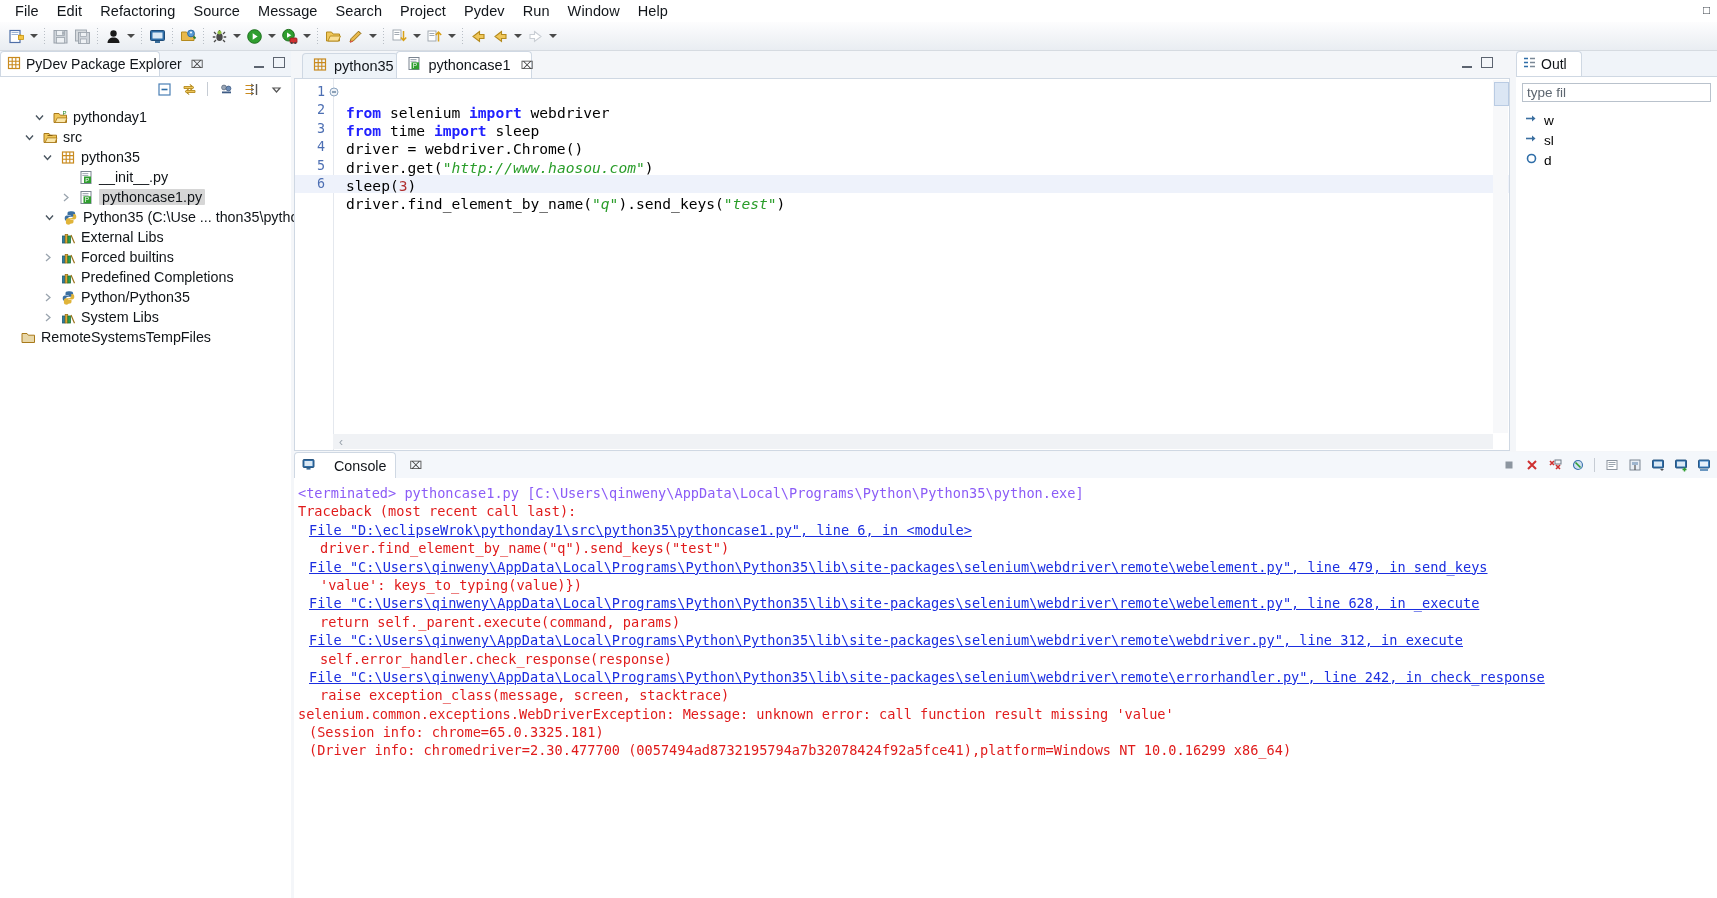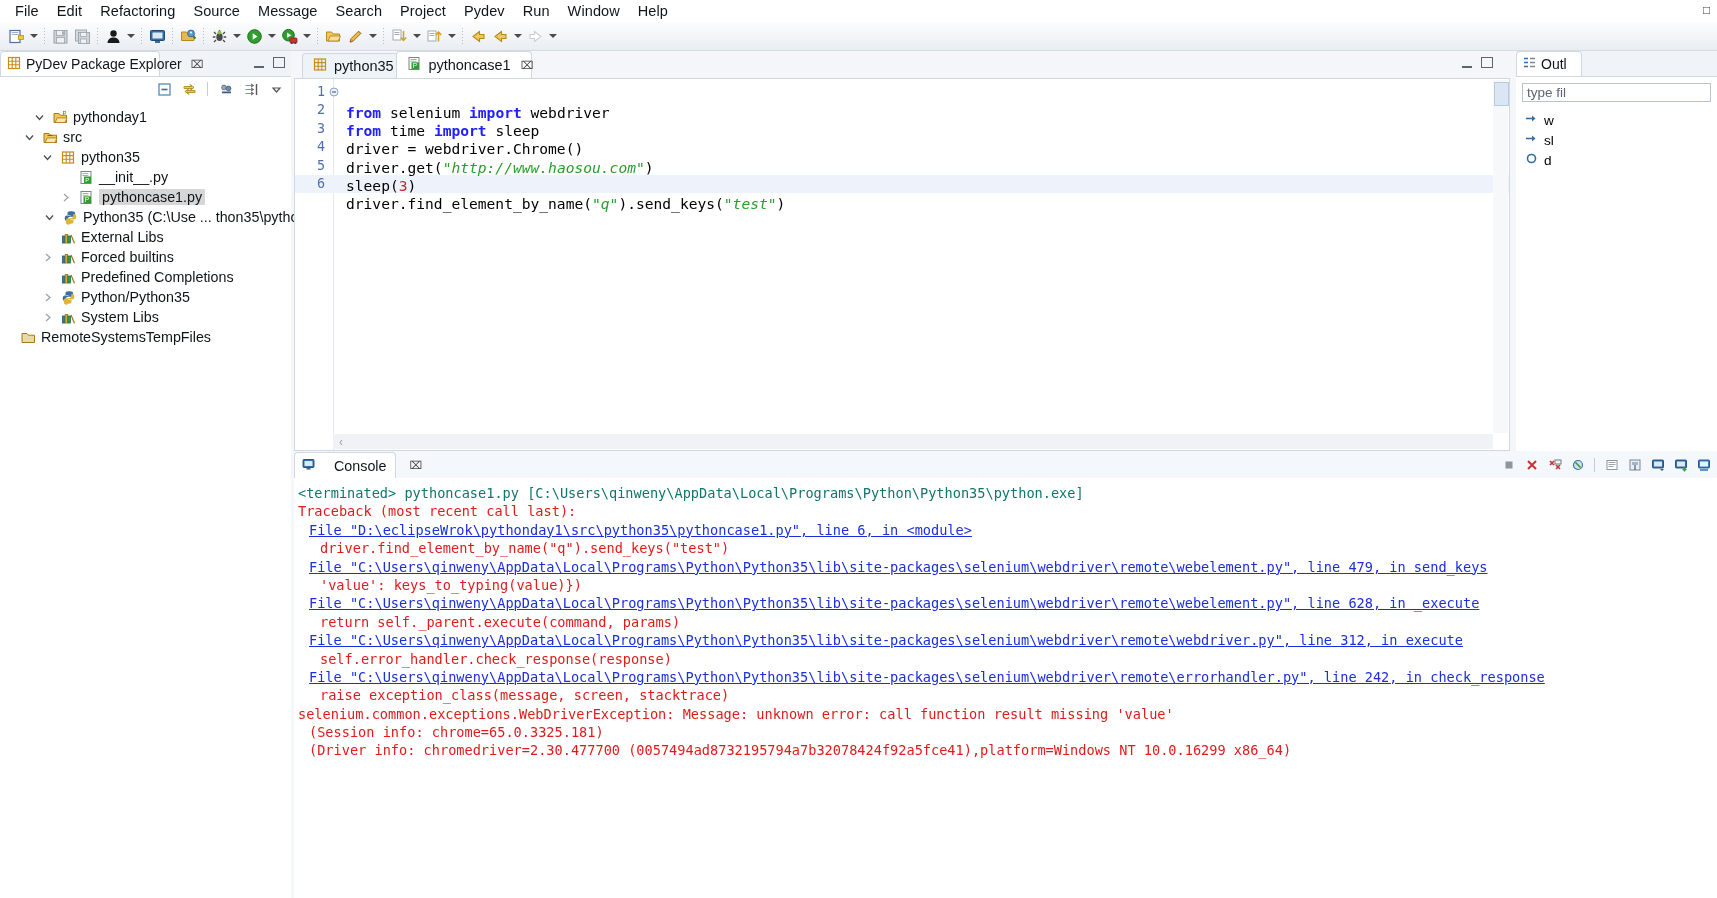--- a/index.html
+++ b/index.html
@@ -145,21 +145,21 @@
   .con-tools{position:absolute;right:4px;top:3px;display:flex;align-items:center;gap:4px;}
   .ctool{width:19px;height:19px;display:flex;align-items:center;justify-content:center;}
   .ctool-sep{width:1px;height:14px;background:#c6ccd4;margin:0 3px;}
   .con-body{
     position:absolute;left:0;top:26px;right:0;bottom:0;background:#ffffff;
     font-family:"DejaVu Sans Mono","Liberation Mono",monospace;
     font-size:13.6px;line-height:18.4px;padding:6px 0 0 4px;box-sizing:border-box;
     overflow:hidden;white-space:pre;
   }
   .conline{height:18.4px;white-space:pre;}
-  .c-term{color:#0f766e;}
+  .c-term{color:#8b5cf6;}
   .c-err{color:#e01b1b;}
   .c-link{color:#1b2ee0;text-decoration:underline;}
 
   
   .right{
     position:absolute;left:1516px;top:51px;width:201px;height:400px;background:#ffffff;
   }
   .right-tabrow{position:relative;height:25px;background:#f0f4f9;border-bottom:1px solid #cfd8e3;}
   .right-tab{
     position:absolute;left:0;top:0;height:25px;display:flex;align-items:center;gap:5px;

